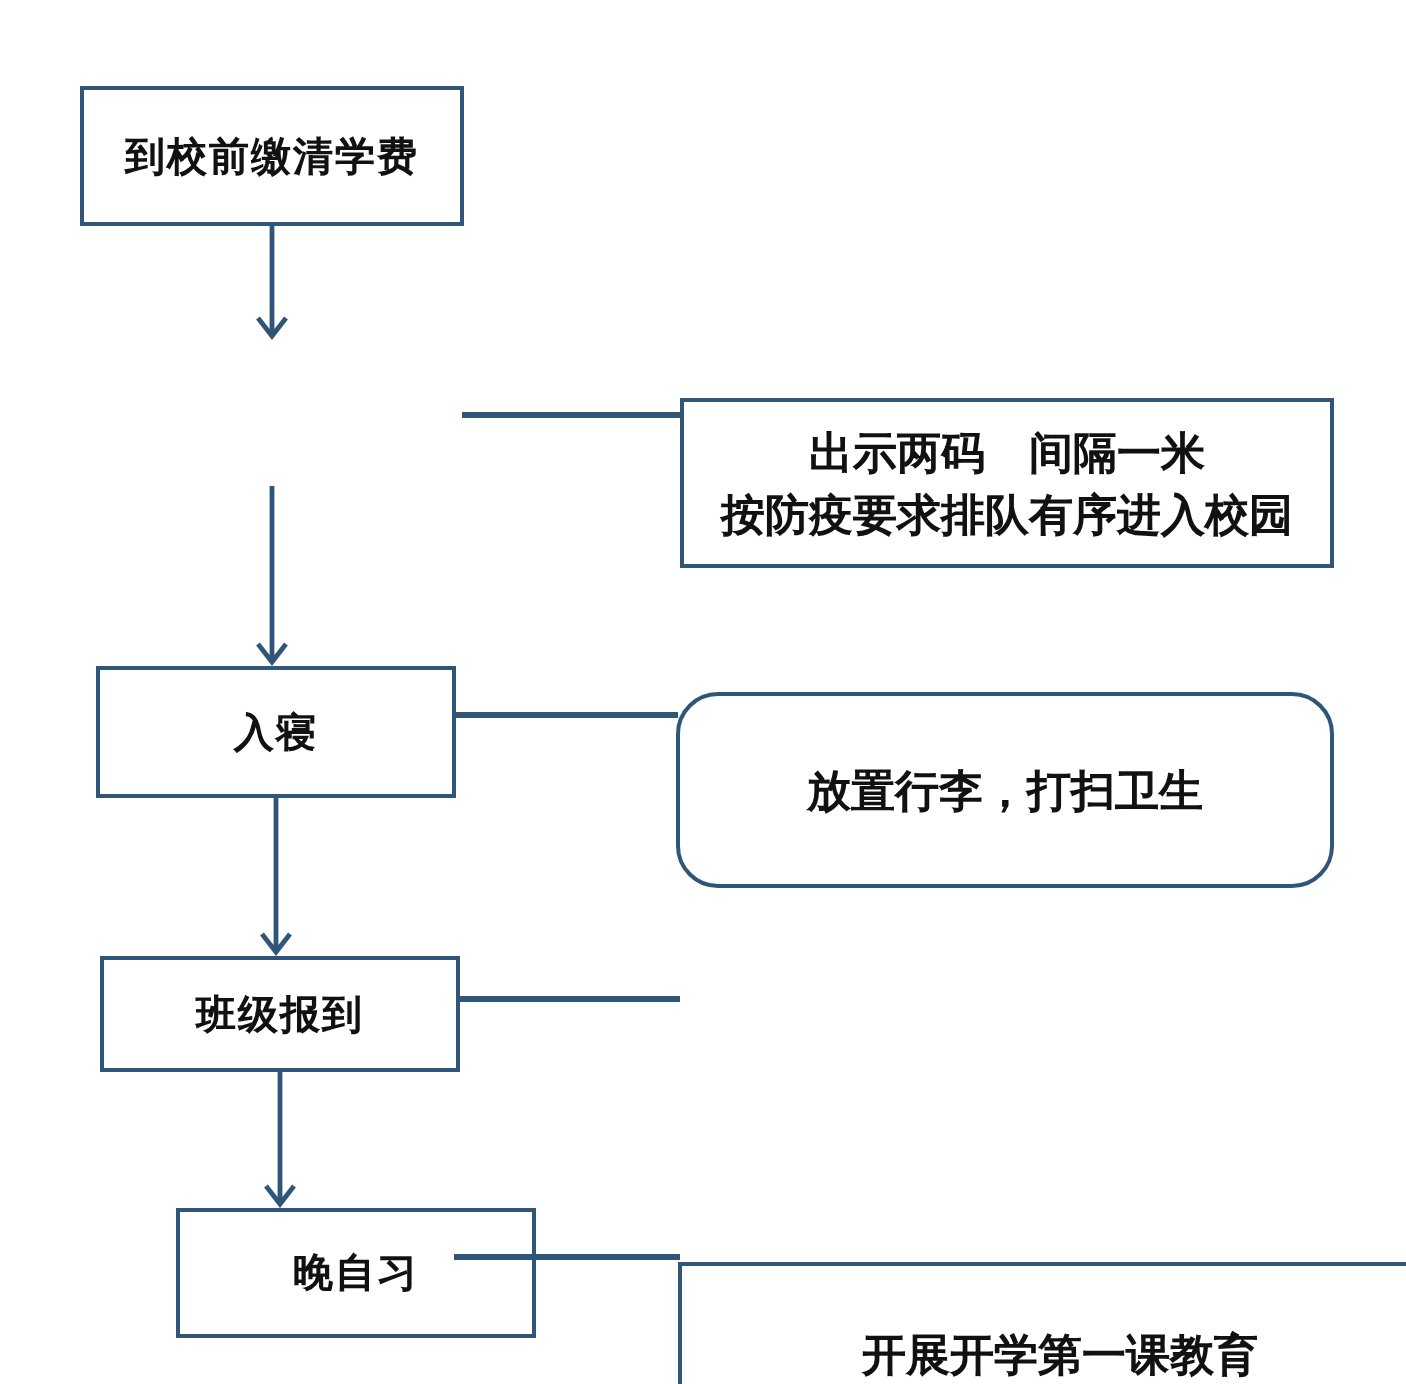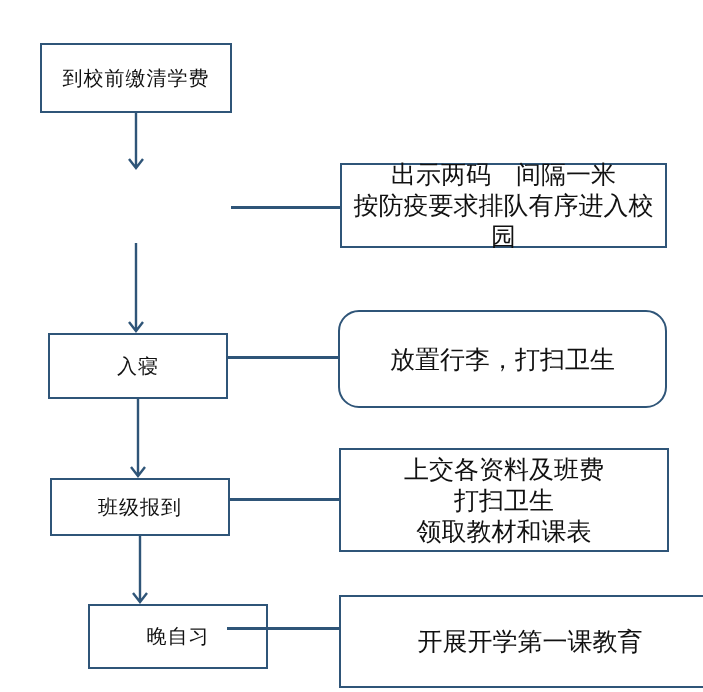--- a/index.html
+++ b/index.html
@@ -22,24 +22,24 @@
   .node, .detail {
     position: absolute;
     box-sizing: border-box;
     border: 2px solid var(--accent);
     background: #ffffff;
     display: flex;
     align-items: center;
     justify-content: center;
     text-align: center;
     color: var(--text);
-    font-weight: normal;
+    font-weight: bold;
   }
   .node { font-size: 20px; letter-spacing: 1px; }
-  .detail { font-size: 25px; line-height: 31px; }
+  .detail { font-size: 22px; line-height: 31px; margin-top: 36px; }
   .detail .txt, .node .txt { white-space: pre-line; }
 
   
   .n1 { left: 40px;  top: 43px;  width: 192px; height: 70px; }
   .n2 { left: 42px;  top: 170px; width: 189px; height: 73px; }
   .n3 { left: 48px;  top: 333px; width: 180px; height: 66px; }
   .n4 { left: 50px;  top: 478px; width: 180px; height: 58px; }
   .n5 { left: 48px;  top: 604px; width: 180px; height: 65px; margin-left: 40px; }
 
   
@@ -89,25 +89,20 @@
     <span class="txt">晚自习</span>
   </div>
 
   <div class="detail d1">
     <span class="txt">出示两码　间隔一米
 按防疫要求排队有序进入校园</span>
   </div>
   <div class="detail d2">
     <span class="txt">放置行李，打扫卫生</span>
   </div>
-  <div class="detail d3">
-    <span class="txt">上交各资料及班费
-打扫卫生
-领取教材和课表</span>
-  </div>
   <div class="detail d4">
     <span class="txt">开展开学第一课教育</span>
   </div>
 
   <svg class="varrow a1" width="20" height="57" viewBox="0 0 20 57">
     <path d="M10 0 L10 54 M3 46 L10 55 L17 46"></path>
   </svg>
   <svg class="varrow a2" width="20" height="90" viewBox="0 0 20 90">
     <path d="M10 0 L10 87 M3 79 L10 88 L17 79"></path>
   </svg>

